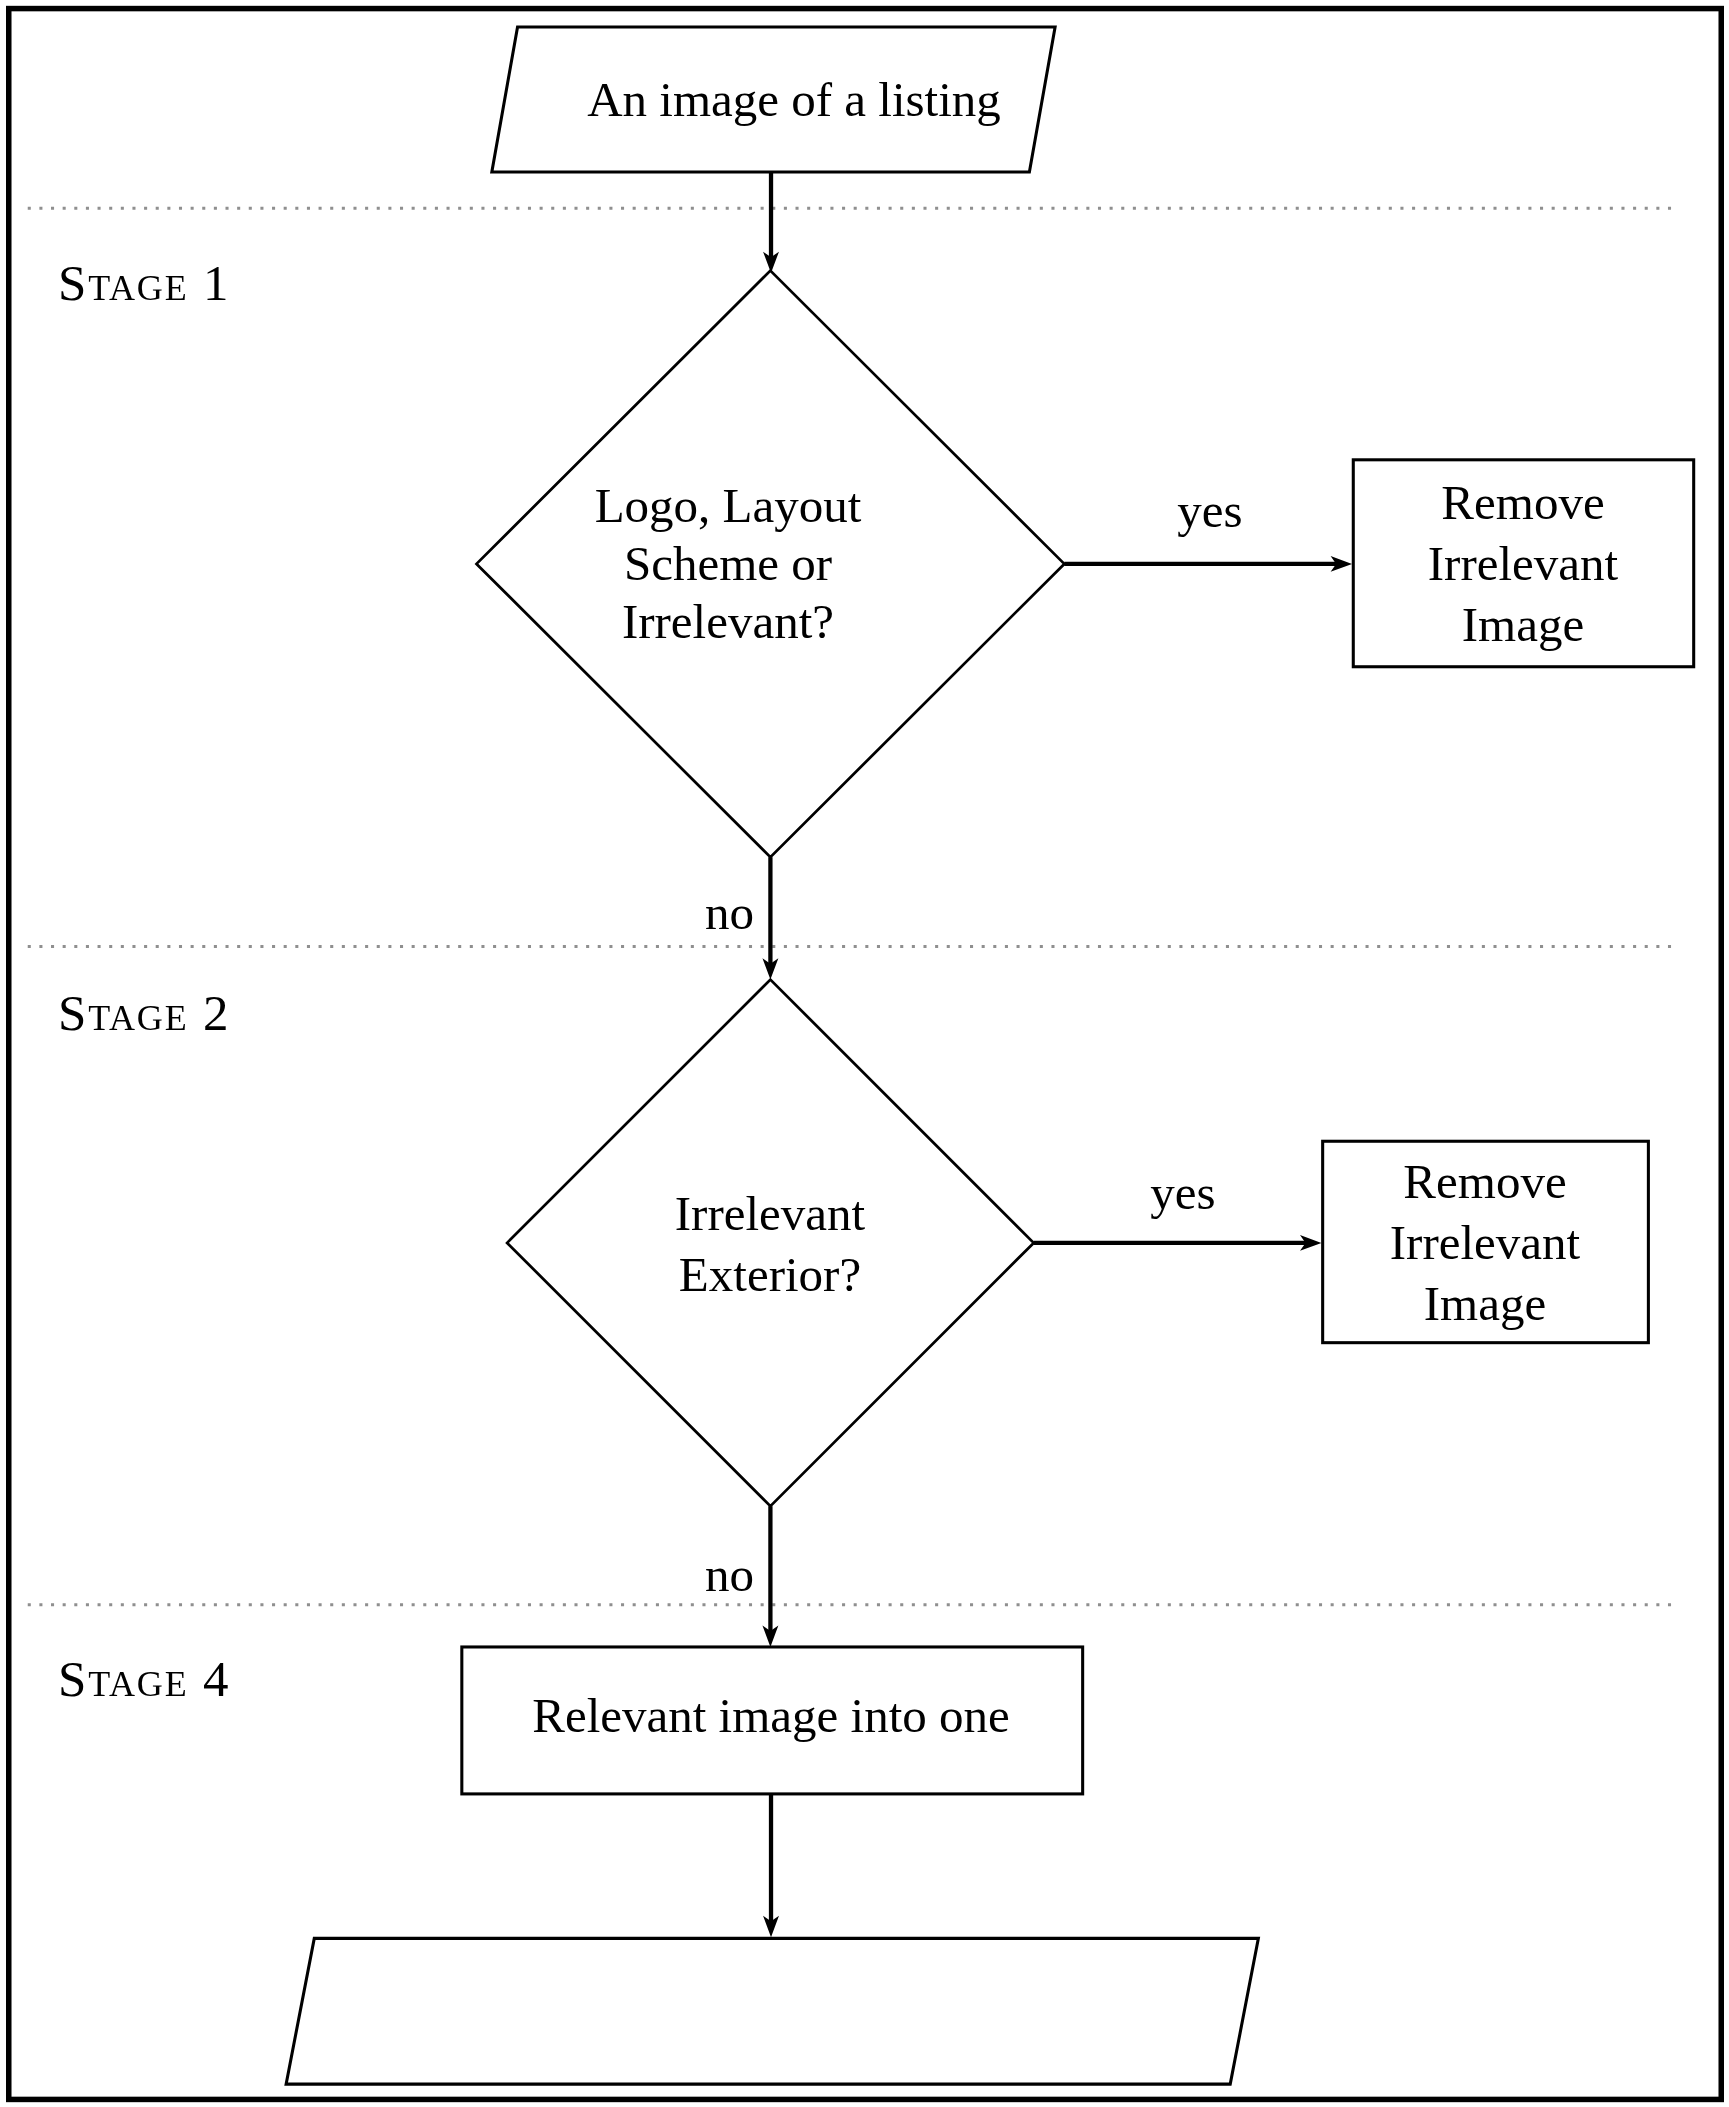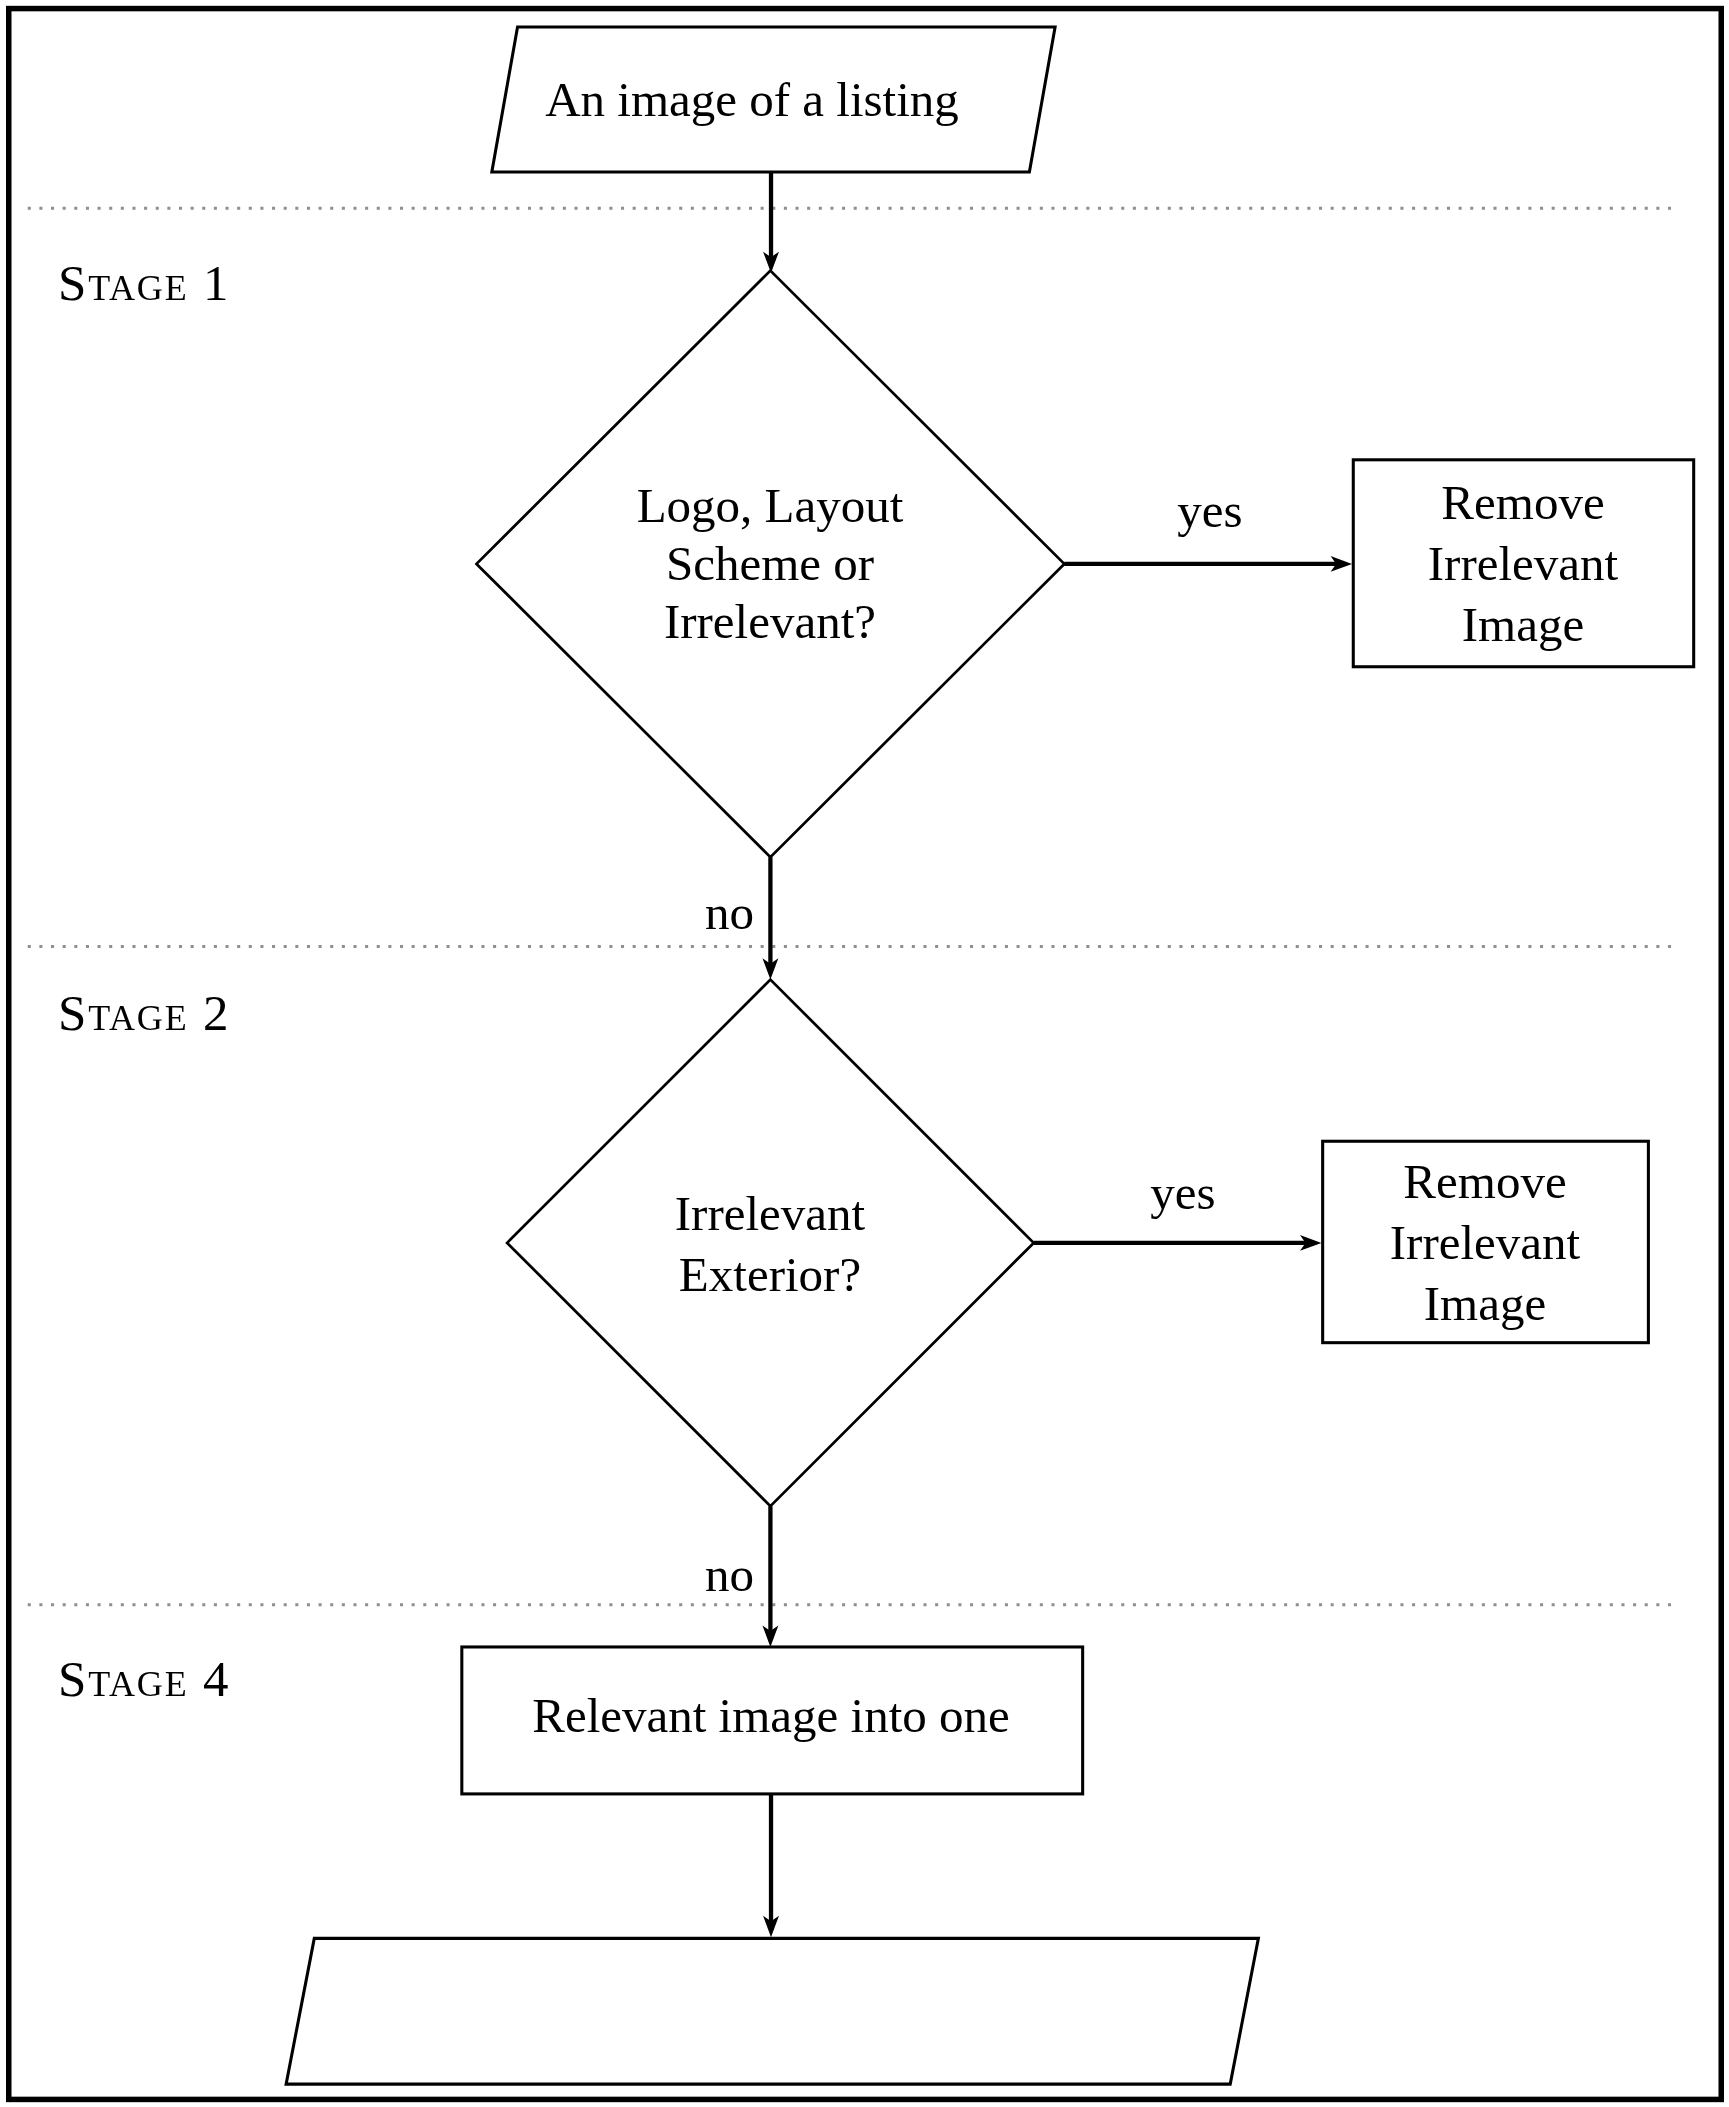--- a/index.html
+++ b/index.html
@@ -81,23 +81,23 @@
     <line class="shape" x1="1259" y1="2930" x2="1259" y2="3142" stroke-width="7"></line>
     <polygon class="head" points="1259,3164 1246,3129 1259,3138 1272,3129"></polygon>
 
     <polygon class="shape" points="513,3166 2055,3166 2009,3404 467,3404" stroke-width="5"></polygon>
   </svg>
 
   <div class="stage-label" style="top:283px;">Stage 1</div>
   <div class="stage-label" style="top:1013px;">Stage 2</div>
   <div class="stage-label" style="top:1679px;">Stage 4</div>
 
-  <div class="t" style="left:752px;top:100px;text-align:center;">An image of a listing</div>
+  <div class="t" style="left:794px;top:100px;text-align:center;">An image of a listing</div>
 
-  <div class="t lh94" style="left:770px;top:564px;">
+  <div class="t lh94" style="left:728px;top:564px;">
     <span class="ln">Logo, Layout</span>
     <span class="ln">Scheme or</span>
     <span class="ln">Irrelevant?</span>
   </div>
 
   <div class="t lh100" style="left:1523px;top:563px;">
     <span class="ln">Remove</span>
     <span class="ln">Irrelevant</span>
     <span class="ln">Image</span>
   </div>

